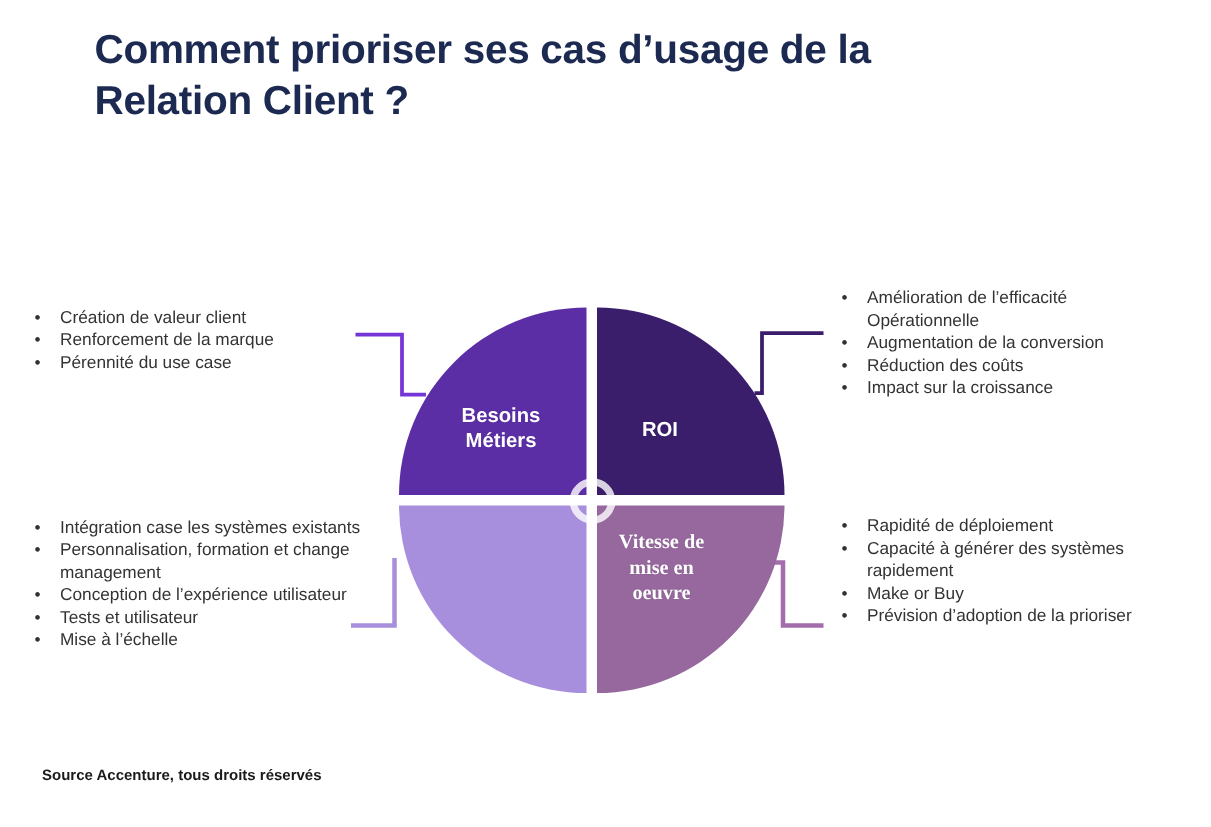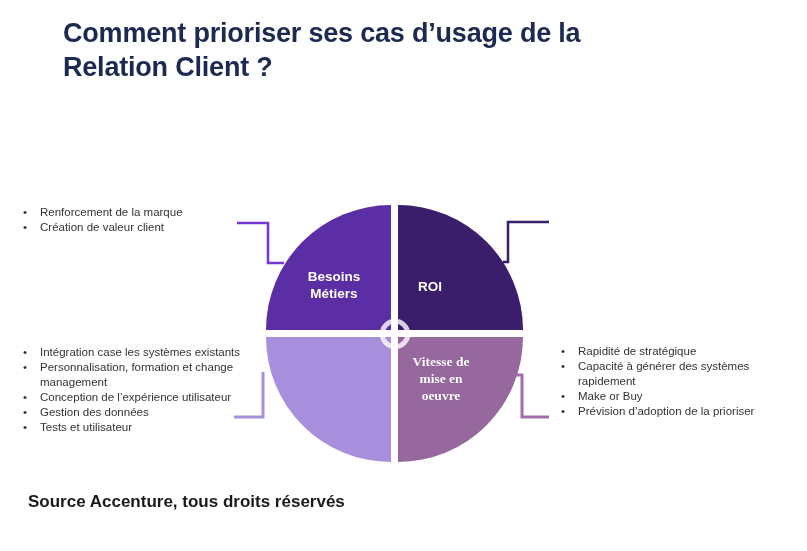--- a/index.html
+++ b/index.html
@@ -59,21 +59,21 @@
     transform: translate(-50%, -50%);
     color: #ffffff;
     font-weight: 700;
     font-size: 13.5px;
     line-height: 17px;
     text-align: center;
     white-space: pre-line;
     text-shadow: 0 0 1px rgba(0,0,0,0.15);
   }
   .q-label.besoins    { left: 68px;  top: 80px;  }
-  .q-label.roi        { left: 164px; top: 81px; text-align: center;  }
+  .q-label.roi        { left: 174px; top: 81px; text-align: center;  }
   .q-label.complexite { left: 80px;  top: 173px; }
   .q-label.vitesse    { left: 175px; top: 173px; font-family: Liberation Serif, serif; }
 
   .center-icon {
     position: absolute;
     left: 50%; top: 50%;
     transform: translate(-50%, -50%);
     opacity: 0.8;
   }
 
@@ -96,22 +96,22 @@
     color: #333333;
   }
   .list-besoins    { left: 18px;  top: 205px; width: 260px; }
   .list-roi        { left: 556px; top: 192px; width: 215px; }
   .list-complexite { left: 18px;  top: 345px; width: 245px; }
   .list-vitesse    { left: 556px; top: 344px; width: 240px; }
 
   .source-note {
     position: absolute;
     left: 28px;
-    top: 492px;
-    font-size: 17px;
+    top: 512px;
+    font-size: 10px;
     font-weight: 700;
     color: #1a1a1a;
   }
 </style>
 </head>
 <body>
 
 <div class="stage">
 
   <h1 class="page-title">Comment prioriser ses cas d’usage de la Relation Client ?</h1>
@@ -140,35 +140,42 @@
 
     <svg class="center-icon" width="48" height="48" viewBox="0 0 60 60" fill="none">
       <path d="M14 30 A 16 16 0 0 1 46 30" stroke="#ffffff" stroke-width="6"></path>
       <polygon points="40,27 52,27 46,40" fill="#ffffff"></polygon>
       <path d="M46 30 A 16 16 0 0 1 14 30" stroke="#ffffff" stroke-width="6"></path>
       <polygon points="8,33 20,33 14,20" fill="#ffffff"></polygon>
     </svg>
   </div>
 
   <ul class="bullet-list list-besoins">
+    <li>Création de valeur client</li>
     <li>Renforcement de la marque</li>
-    <li>Création de valeur client</li>
+    <li>Pérennité du use case</li>
   </ul>
 
+  <ul class="bullet-list list-roi">
+    <li>Amélioration de l’efficacité Opérationnelle</li>
+    <li>Augmentation de la conversion</li>
+    <li>Réduction des coûts</li>
+    <li>Impact sur la croissance</li>
+  </ul>
 
   <ul class="bullet-list list-complexite">
     <li>Intégration case les systèmes existants</li>
     <li>Personnalisation, formation et change management</li>
     <li>Conception de l’expérience utilisateur</li>
-    <li>Gestion des données</li>
     <li>Tests et utilisateur</li>
+    <li>Mise à l’échelle</li>
   </ul>
 
   <ul class="bullet-list list-vitesse">
-    <li>Rapidité de stratégique</li>
+    <li>Rapidité de déploiement</li>
     <li>Capacité à générer des systèmes rapidement</li>
     <li>Make or Buy</li>
     <li>Prévision d’adoption de la prioriser</li>
   </ul>
 
   <div class="source-note">Source Accenture, tous droits réservés</div>
 
 </div>
 
 </body></html>

